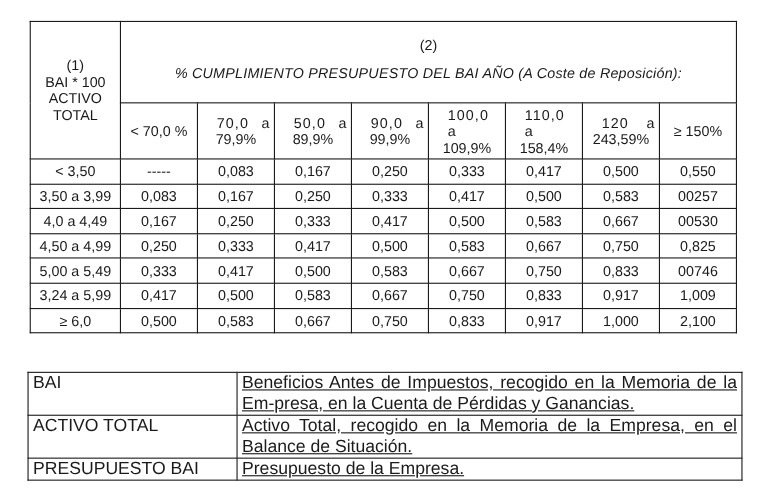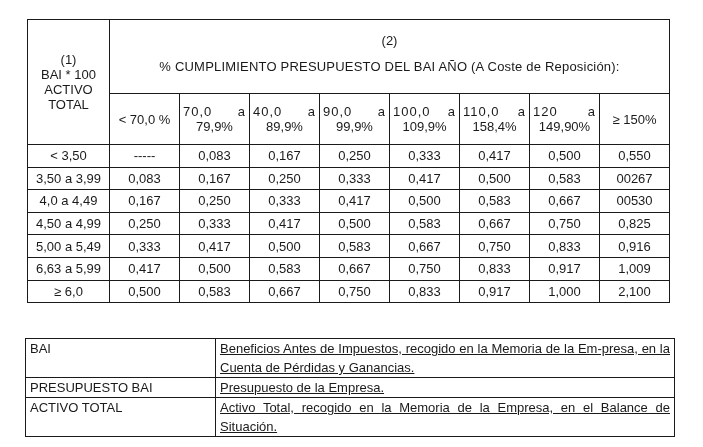--- a/index.html
+++ b/index.html
@@ -5,26 +5,26 @@
   html, body { margin:0; padding:0; background:#ffffff; }
   body { width:703px; height:447px; position:relative; overflow:hidden;
          font-family:"Liberation Sans", sans-serif; color:#1a1a1a; }
   .t1 { position:absolute; left:27px; top:19px; border-collapse:collapse; font-size:13px; }
   .t1 td { border:1px solid #1a1a1a; padding:0; text-align:center; vertical-align:middle; line-height:15px; }
   .t1 .c0 { width:81px; }
   .t1 .cx { width:69px; }
   .hdr-left { height:124px; font-size:13px; line-height:27px; }
   .hdr-top { height:73px; }
   .hdr-top .n { display:block; line-height:16px; margin-top:-6px; }
-  .hdr-top .ttl { display:block; margin-top:10px; line-height:16px; letter-spacing:0.2px; }
+  .hdr-top .ttl { display:block; margin-top:10px; line-height:16px; letter-spacing:0.2px;font-style:italic; }
   .hdr-col { height:50px; }
-  .rng { display:block; text-align:justify; text-align-last:justify; padding:0 3px; letter-spacing:1px; line-height:15px; }
+  .rng { display:block; text-align:justify; text-align-last:justify; padding:0 3px; letter-spacing:1px; line-height:15px;margin-left:14px; }
   .rng2 { display:block; line-height:15px; }
   .t1 tbody td { height:21.6px; }
-  .t2 { position:absolute; left:25px; top:338px; border-collapse:collapse; font-size:13px; }
+  .t2 { position:absolute; left:25px; top:338px; border-collapse:collapse; font-size:16px; }
   .t2 td { border:1px solid #1a1a1a; padding:0 4px; vertical-align:top; line-height:19px; }
   .t2 .k { width:181px; }
   .t2 .v { width:450px; text-align:justify;text-decoration:underline; }
 </style>
 </head>
 <body>
 
 <table class="t1">
   <thead>
     <tr>
@@ -41,38 +41,38 @@
     </tr>
     <tr>
       <td class="cx hdr-col">
           <span class="rng2">&lt; 70,0 %</span>
         </td>
       <td class="cx hdr-col">
           <span class="rng">70,0 a</span>
           <span class="rng2">79,9%</span>
         </td>
       <td class="cx hdr-col">
-          <span class="rng">40,0 a</span>
+          <span class="rng">50,0 a</span>
           <span class="rng2">89,9%</span>
         </td>
       <td class="cx hdr-col">
           <span class="rng">90,0 a</span>
           <span class="rng2">99,9%</span>
         </td>
       <td class="cx hdr-col">
           <span class="rng">100,0 a</span>
           <span class="rng2">109,9%</span>
         </td>
       <td class="cx hdr-col">
           <span class="rng">110,0 a</span>
           <span class="rng2">158,4%</span>
         </td>
       <td class="cx hdr-col">
           <span class="rng">120 a</span>
-          <span class="rng2">149,90%</span>
+          <span class="rng2">243,59%</span>
         </td>
       <td class="cx hdr-col">
           <span class="rng2">≥ 150%</span>
         </td>
     </tr>
   </thead>
   <tbody id="tbody">
       <tr>
         <td>&lt; 3,50</td>
         <td>-----</td>
@@ -86,21 +86,21 @@
       </tr>
       <tr>
         <td>3,50 a 3,99</td>
         <td>0,083</td>
         <td>0,167</td>
         <td>0,250</td>
         <td>0,333</td>
         <td>0,417</td>
         <td>0,500</td>
         <td>0,583</td>
-        <td>00267</td>
+        <td>00257</td>
       </tr>
       <tr>
         <td>4,0 a 4,49</td>
         <td>0,167</td>
         <td>0,250</td>
         <td>0,333</td>
         <td>0,417</td>
         <td>0,500</td>
         <td>0,583</td>
         <td>0,667</td>
@@ -119,24 +119,24 @@
       </tr>
       <tr>
         <td>5,00 a 5,49</td>
         <td>0,333</td>
         <td>0,417</td>
         <td>0,500</td>
         <td>0,583</td>
         <td>0,667</td>
         <td>0,750</td>
         <td>0,833</td>
-        <td>0,916</td>
+        <td>00746</td>
       </tr>
       <tr>
-        <td>6,63 a 5,99</td>
+        <td>3,24 a 5,99</td>
         <td>0,417</td>
         <td>0,500</td>
         <td>0,583</td>
         <td>0,667</td>
         <td>0,750</td>
         <td>0,833</td>
         <td>0,917</td>
         <td>1,009</td>
       </tr>
       <tr>
@@ -153,21 +153,21 @@
     </tbody>
 </table>
 
 <table class="t2">
   <tbody>
     <tr>
       <td class="k">BAI</td>
       <td class="v">Beneficios Antes de Impuestos, recogido en la Memoria de la Em-presa, en la Cuenta de Pérdidas y Ganancias.</td>
     </tr>
     <tr>
+      <td class="k">ACTIVO TOTAL</td>
+      <td class="v">Activo Total, recogido en la Memoria de la Empresa, en el Balance de Situación.</td>
+    </tr>
+    <tr>
       <td class="k">PRESUPUESTO BAI</td>
       <td class="v">Presupuesto de la Empresa.</td>
-    </tr>
-    <tr>
-      <td class="k">ACTIVO TOTAL</td>
-      <td class="v">Activo Total, recogido en la Memoria de la Empresa, en el Balance de Situación.</td>
     </tr>
   </tbody>
 </table>
 
 </body></html>

